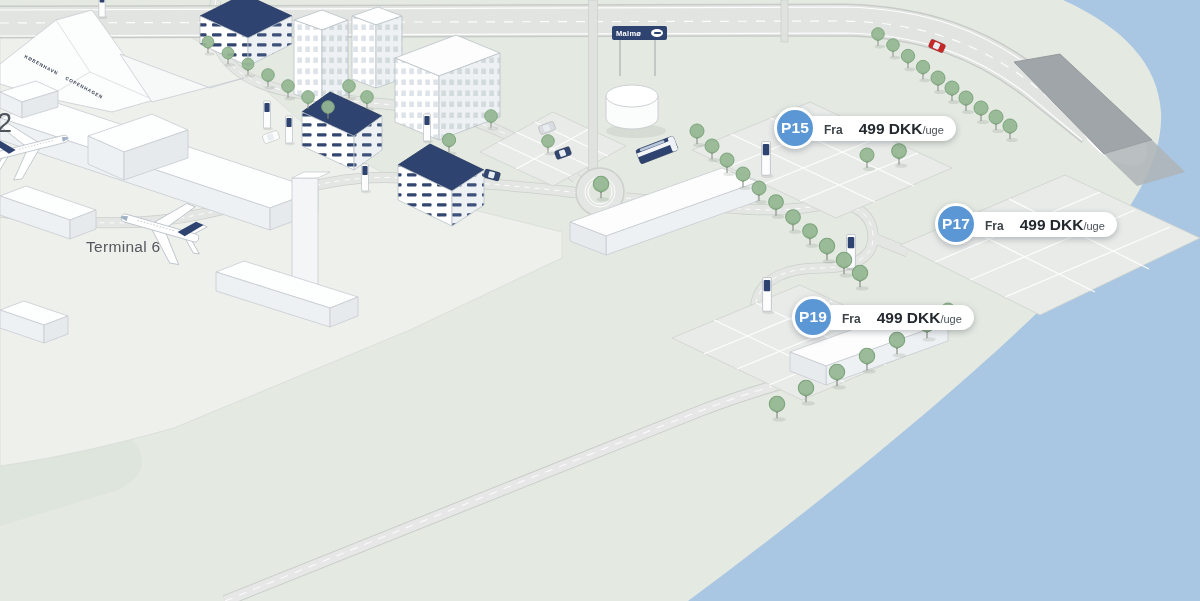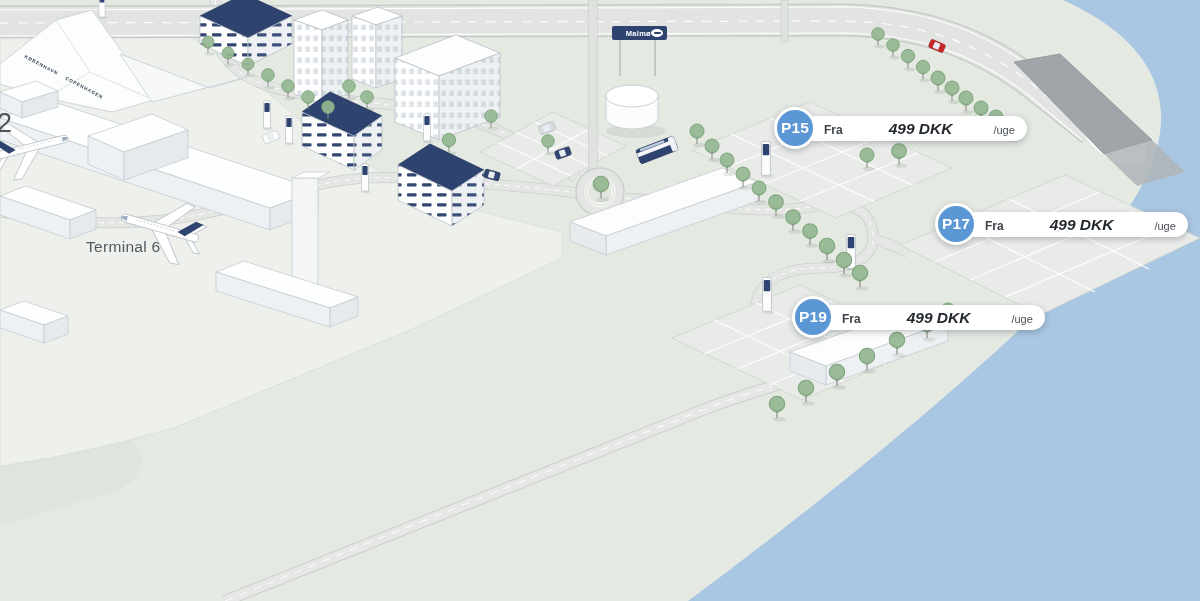--- a/index.html
+++ b/index.html
@@ -10,35 +10,35 @@
   .overlay *{pointer-events:auto;}
 
   
   .roof-label{position:absolute;left:26px;top:54px;transform:rotate(28deg);transform-origin:0 0;
     display:flex;gap:9px;font-size:4.6px;font-weight:700;letter-spacing:.9px;color:#3a4354;white-space:nowrap;}
   .terminal2{position:absolute;left:-3px;top:108px;font-size:27px;color:#4e545b;}
   .terminal3{position:absolute;left:86px;top:238px;font-size:15.5px;color:#54585f;letter-spacing:.3px;}
 
   
   .malmo{position:absolute;left:612px;top:26px;width:55px;height:14px;background:#2e4370;border-radius:2px;
-    display:flex;align-items:center;justify-content:flex-end;padding:0 4px;box-sizing:border-box;}
+    display:flex;align-items:center;justify-content:space-between;padding:0 4px;box-sizing:border-box;}
   .malmo .lbl{color:#fff;font-size:7.5px;font-weight:700;letter-spacing:.3px;}
   .malmo .oval{width:12px;height:8px;background:#fff;border-radius:50%;display:flex;align-items:center;justify-content:center;}
   .malmo .oval i{display:block;width:7px;height:2.5px;background:#2e4370;border-radius:2px;}
 
   
   .badge{position:absolute;display:flex;align-items:center;cursor:pointer;
     filter:drop-shadow(0 2px 3px rgba(40,50,60,.30));text-align:right;}
   .badge-circle{width:36px;height:36px;border-radius:50%;background:#5b97d5;border:3.5px solid #fff;
     color:#fff;font-weight:700;font-size:15.5px;display:flex;align-items:center;justify-content:center;
     position:relative;z-index:2;letter-spacing:.2px;}
   .badge-pill{background:#fff;border-radius:13px;margin-left:-14px;padding:4px 12px 4px 22px;
-    display:flex;align-items:baseline;white-space:nowrap;height:17px;gap:41px;}
+    display:flex;align-items:baseline;white-space:nowrap;height:17px;}
   .badge-pill .fra{font-size:12px;font-weight:700;color:#3c4248;}
-  .badge-pill .price{font-size:15.5px;font-weight:800;color:#23292f;margin-left:5px;font-style:italic;}
+  .badge-pill .price{font-size:15.5px;font-weight:800;color:#23292f;margin-left:16px;}
   .badge-pill .unit{font-size:11px;font-weight:400;color:#4a5056;}
 </style>
 </head>
 <body>
 
 <div id="scene">
 
 <svg id="map-art" width="1200" height="601" viewBox="0 0 1200 601" xmlns="http://www.w3.org/2000/svg">
   <defs>
     <pattern id="pWin" width="8" height="11" patternUnits="userSpaceOnUse">

